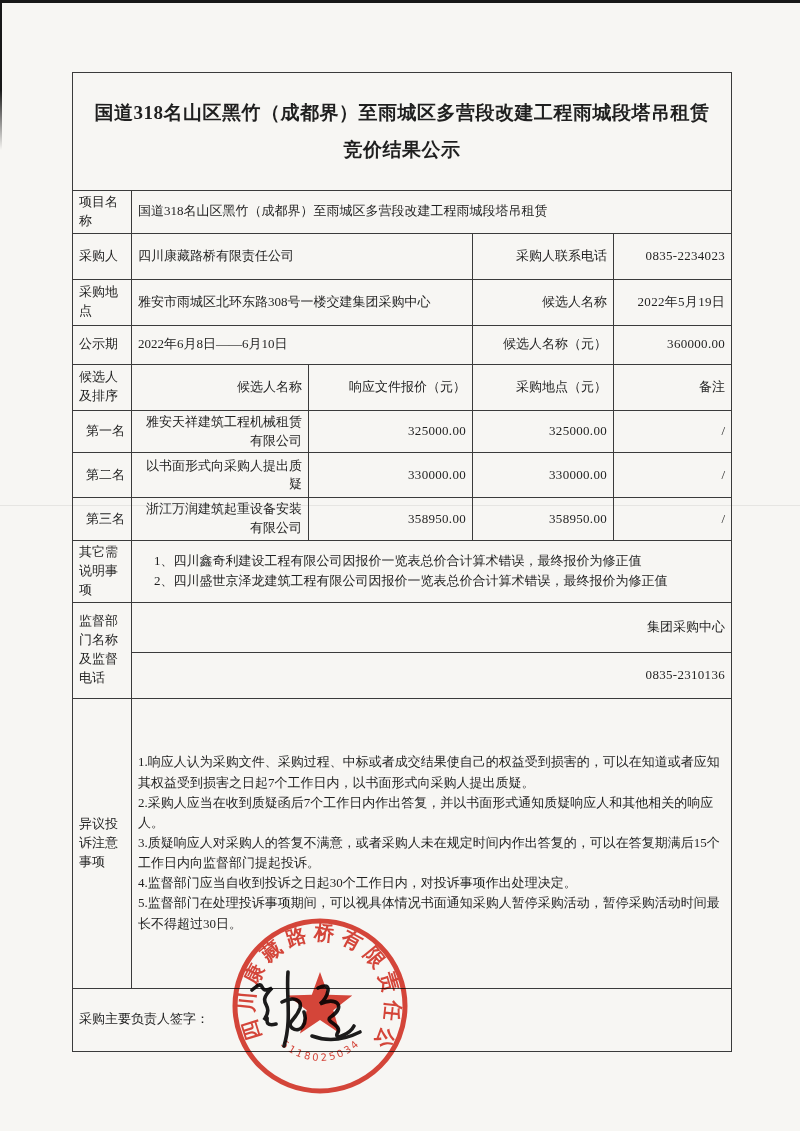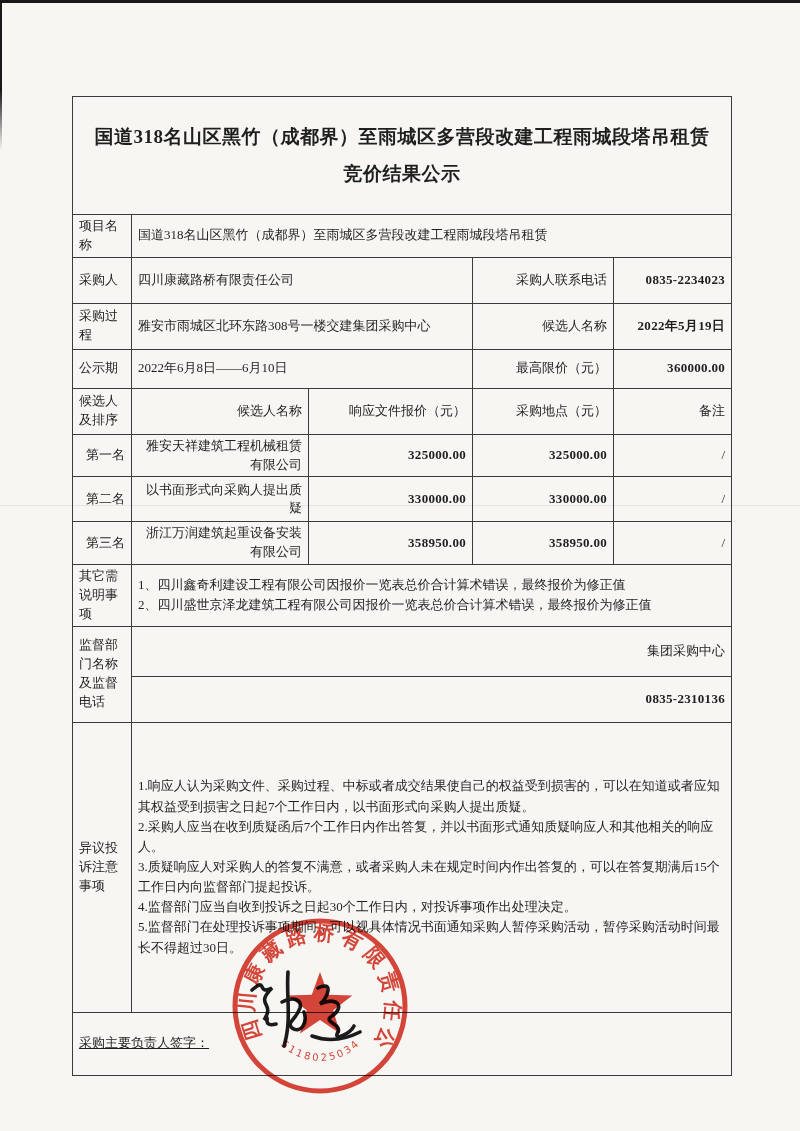--- a/index.html
+++ b/index.html
@@ -8,39 +8,39 @@
     background:#f7f6f3;
     font-family:"Liberation Serif","DejaVu Serif",serif;
     color:#1f1f1f;
   }
   .scan-top-edge{position:absolute;top:0;left:0;width:800px;height:3px;background:#181818;}
   .scan-left-edge{position:absolute;top:0;left:0;width:2px;height:150px;
     background:linear-gradient(#181818 60%,rgba(24,24,24,0));}
   .scan-crease{position:absolute;top:505px;left:0;width:800px;height:1px;background:rgba(110,110,110,.12);}
 
   table.doc{
-    position:absolute;left:72px;top:96px;width:659px;
+    position:absolute;left:72px;top:72px;width:659px;
     border-collapse:collapse;table-layout:fixed;padding-left:8px;
   }
   table.doc td{
     border:1.6px solid #3b3b3b;
     font-size:13px;line-height:1.45;
     padding:2px 6px;vertical-align:middle;
     word-break:break-all;
   }
   .title-cell{padding:14px 18px;}
   .title-line{font-size:19px;font-weight:bold;text-align:center;line-height:1.9;letter-spacing:.5px;}
   .c{text-align:right;}
   .l{text-align:left;}
   .label-cell{padding:2px 5px;}
-  .num{letter-spacing:.3px;font-weight:bold;}
-  .notes-line{margin:1px 0;}
+  .num{letter-spacing:.3px;}
+  .notes-line{margin:1px 16px;}
   .objection-cell{padding:6px 10px;}
   .objection-item{margin:0;line-height:1.55;}
-  .sig-cell{padding:6px 10px;text-decoration:underline;}
+  .sig-cell{padding:6px 10px;}
 
   .stamp-wrap{position:absolute;left:226px;top:912px;width:188px;height:188px;
     mix-blend-mode:multiply;opacity:.92;pointer-events:none;}
   .signature-wrap{position:absolute;left:242px;top:962px;width:130px;height:95px;
     mix-blend-mode:multiply;pointer-events:none;}
 </style>
 </head>
 <body>
 
 <div class="scan-top-edge"></div>
@@ -70,30 +70,30 @@
   </tr>
 
   <tr style="height:46px">
     <td class="label-cell">采购人</td>
     <td colspan="2" class="l">四川康藏路桥有限责任公司</td>
     <td class="c">采购人联系电话</td>
     <td class="c num">0835-2234023</td>
   </tr>
 
   <tr style="height:46px">
-    <td class="label-cell">采购过程</td>
+    <td class="label-cell">采购地点</td>
     <td colspan="2" class="l">雅安市雨城区北环东路308号一楼交建集团采购中心</td>
     <td class="c">候选人名称</td>
     <td class="c num">2022年5月19日</td>
   </tr>
 
   <tr style="height:39px">
     <td class="label-cell">公示期</td>
     <td colspan="2" class="l">2022年6月8日——6月10日</td>
-    <td class="c">最高限价（元）</td>
+    <td class="c">候选人名称（元）</td>
     <td class="c num">360000.00</td>
   </tr>
 
   <tr style="height:46px">
     <td class="label-cell">候选人及排序</td>
     <td class="c">候选人名称</td>
     <td class="c">响应文件报价（元）</td>
     <td class="c">采购地点（元）</td>
     <td class="c">备注</td>
   </tr>

